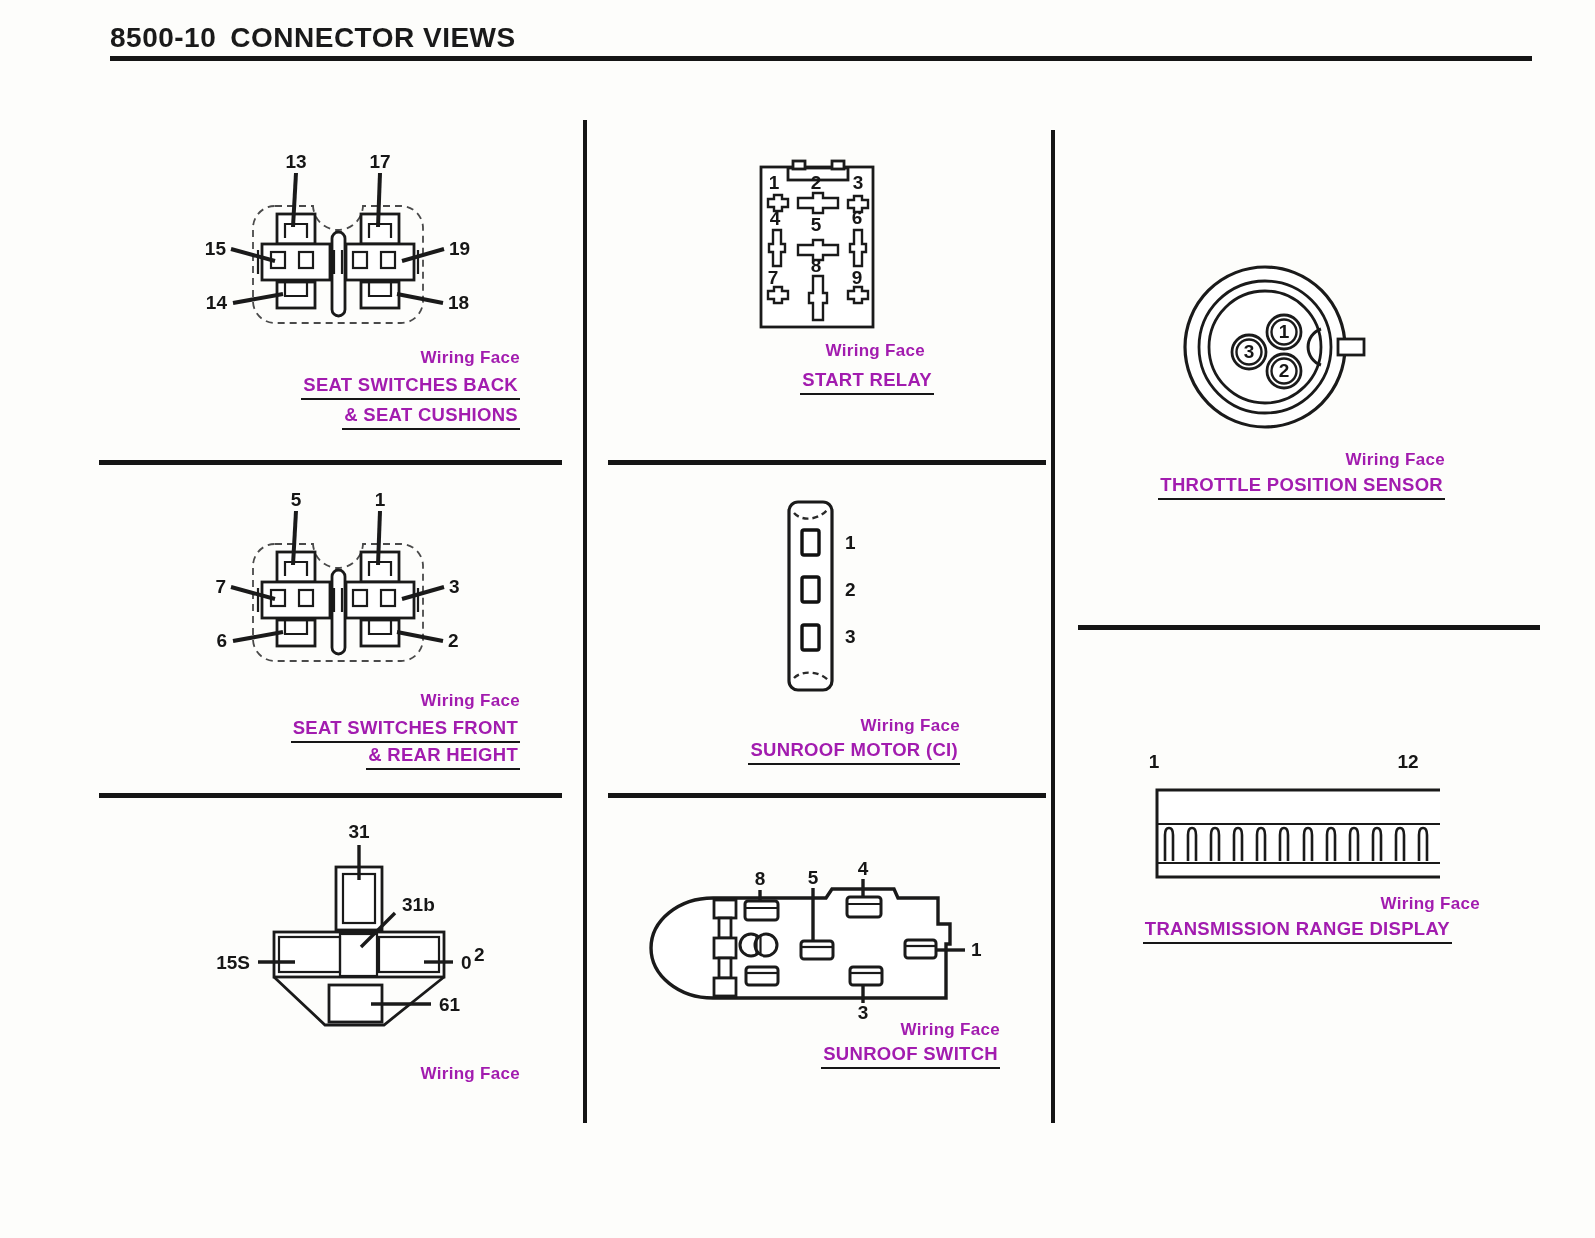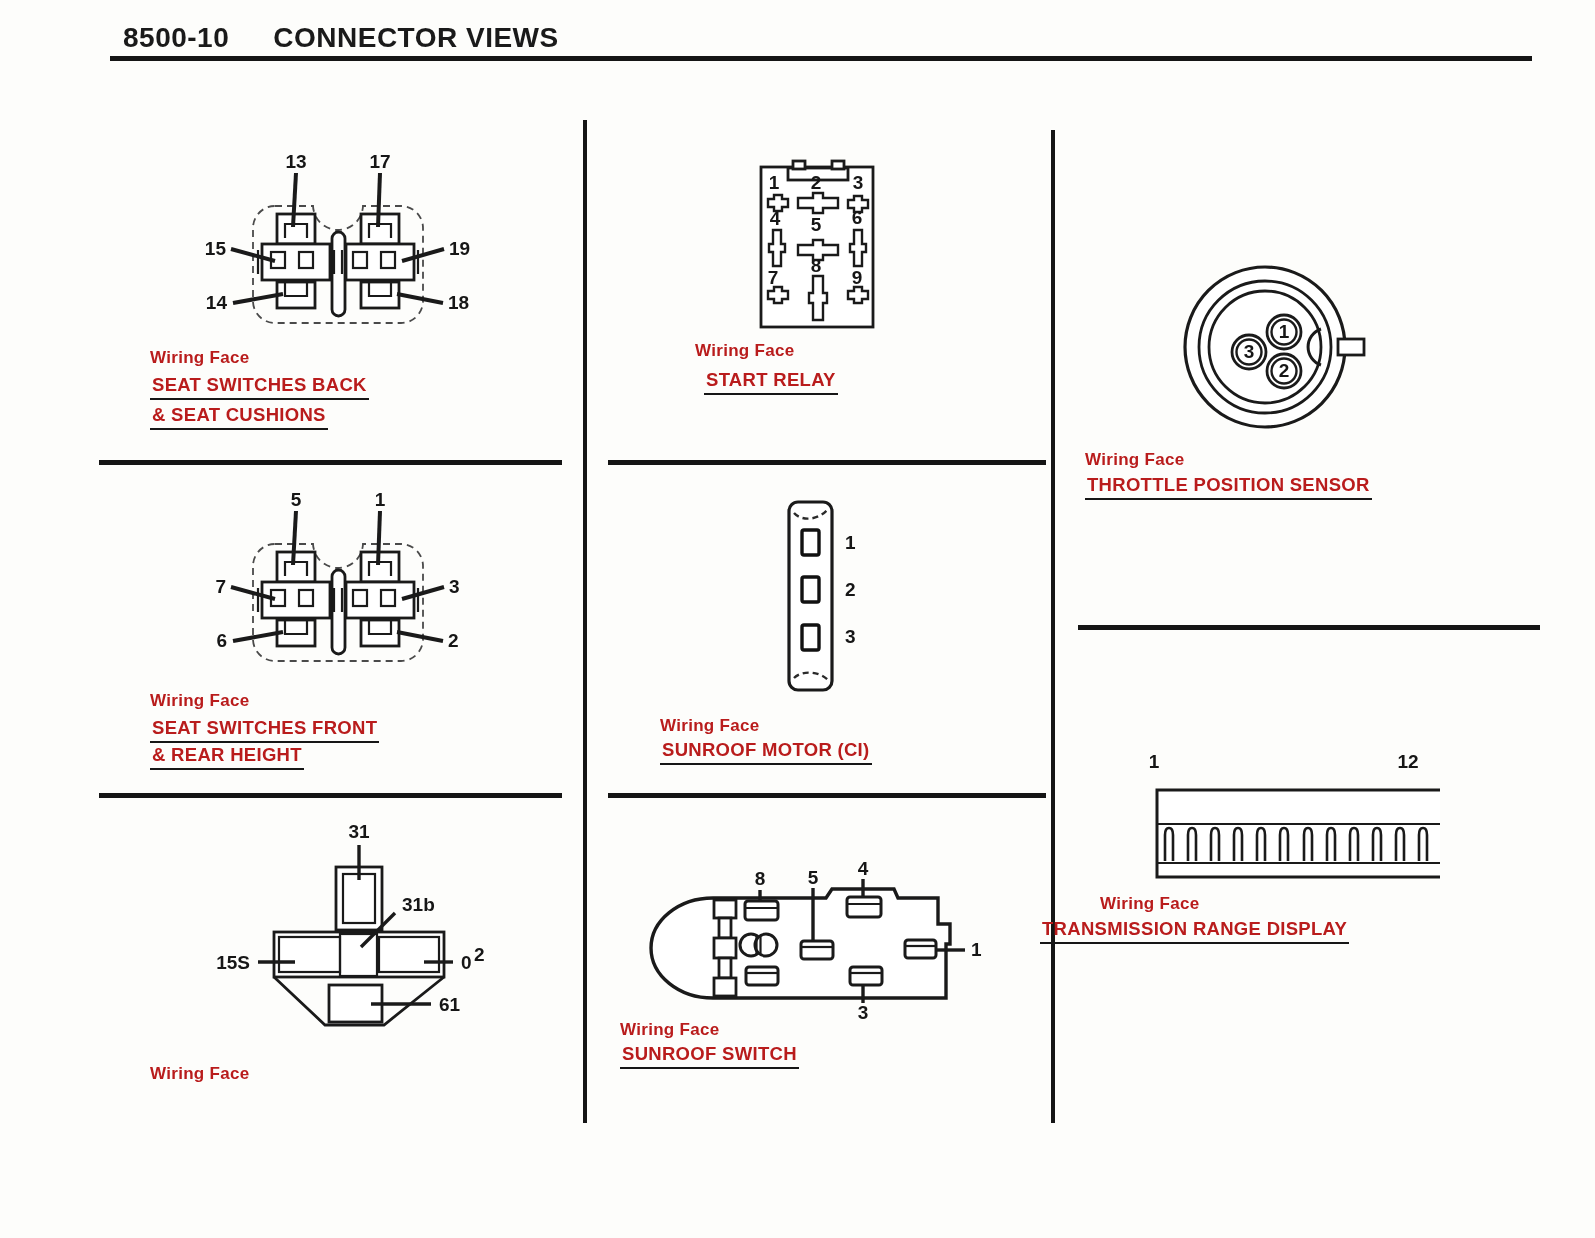--- a/index.html
+++ b/index.html
@@ -1,31 +1,31 @@
 <!DOCTYPE html>
 <html><head>
 <meta charset="utf-8">
 <style>
   html,body{margin:0;padding:0;background:#888;}
   .page{
     position:relative;width:1595px;height:1238px;background:#fdfdfb;
     font-family:"Liberation Sans",sans-serif;color:#1a1a1a;overflow:hidden;
   }
   .hdr{position:absolute;left:110px;top:22px;white-space:nowrap;}
-  .hdr-code{font-size:28px;font-weight:700;letter-spacing:.5px;margin-left:13px;}
-  .hdr-title{font-size:28px;font-weight:700;letter-spacing:.5px;margin-left:44px;}
+  .hdr-code{font-size:28px;font-weight:700;letter-spacing:.5px;}
+  .hdr-title{font-size:28px;font-weight:700;letter-spacing:.5px;margin-left:14px;}
   .hdr-rule{position:absolute;left:110px;top:56px;width:1422px;height:5px;background:#151515;}
   .vline{position:absolute;width:4px;background:#151515;}
   .v1{left:583px;top:120px;height:1003px;}
   .v2{left:1051px;top:130px;height:993px;}
   .hsep{position:absolute;height:5px;background:#151515;}
   .panel{position:absolute;margin:0;padding:0;}
   .cap{
-    position:absolute;text-align:left;font-weight:700;font-size:17px;
-    letter-spacing:.3px;color:#b91c1c;white-space:nowrap;
+    position:absolute;text-align:right;font-weight:700;font-size:17px;
+    letter-spacing:.3px;color:#a21caf;white-space:nowrap;
   }
   .cap.title{font-size:18.5px;}
   .cap.title span{border-bottom:2.5px solid #161616;padding:0 2px 3px 2px;margin-top:42px;}
   svg text{font-family:"Liberation Sans",sans-serif;font-weight:700;fill:#161616;font-size:19px;}
   .ln{fill:#fff;stroke:#1a1a1a;stroke-width:2.8;}
   .ln2{fill:none;stroke:#1a1a1a;stroke-width:2.2;}
   .ln3{fill:none;stroke:#1a1a1a;stroke-width:2.8;}
   .dash{fill:none;stroke:#4a4a4a;stroke-width:1.8;stroke-dasharray:7 5;}
   .dash2{fill:none;stroke:#2a2a2a;stroke-width:2.4;stroke-dasharray:6 4;}
   .leader{stroke:#1a1a1a;stroke-width:4;}
@@ -324,15 +324,15 @@
         <path d="M 220 121 V 95 Q 220 88 224 88 Q 228 88 228 95 V 121"></path>
         <path d="M 243 121 V 95 Q 243 88 247 88 Q 251 88 251 95 V 121"></path>
         <path d="M 266 121 V 95 Q 266 88 270 88 Q 274 88 274 95 V 121"></path>
         <path d="M 289 121 V 95 Q 289 88 293 88 Q 297 88 297 95 V 121"></path>
       </g>
       <text x="24" y="28" font-size="18" text-anchor="middle">1</text>
       <text x="278" y="28" font-size="18" text-anchor="middle">12</text>
     </svg>
   </figure>
   <div class="cap" style="left:1100px;top:894px;width:380px">Wiring Face</div>
-  <div class="cap title" style="left:1040px;top:918px;width:380px"><span>TRANSMISSION RANGE DISPLAY</span></div>
+  <div class="cap title" style="left:1072px;top:918px;width:380px"><span>TRANSMISSION RANGE DISPLAY</span></div>
 
 </div>
 
 </body></html>

